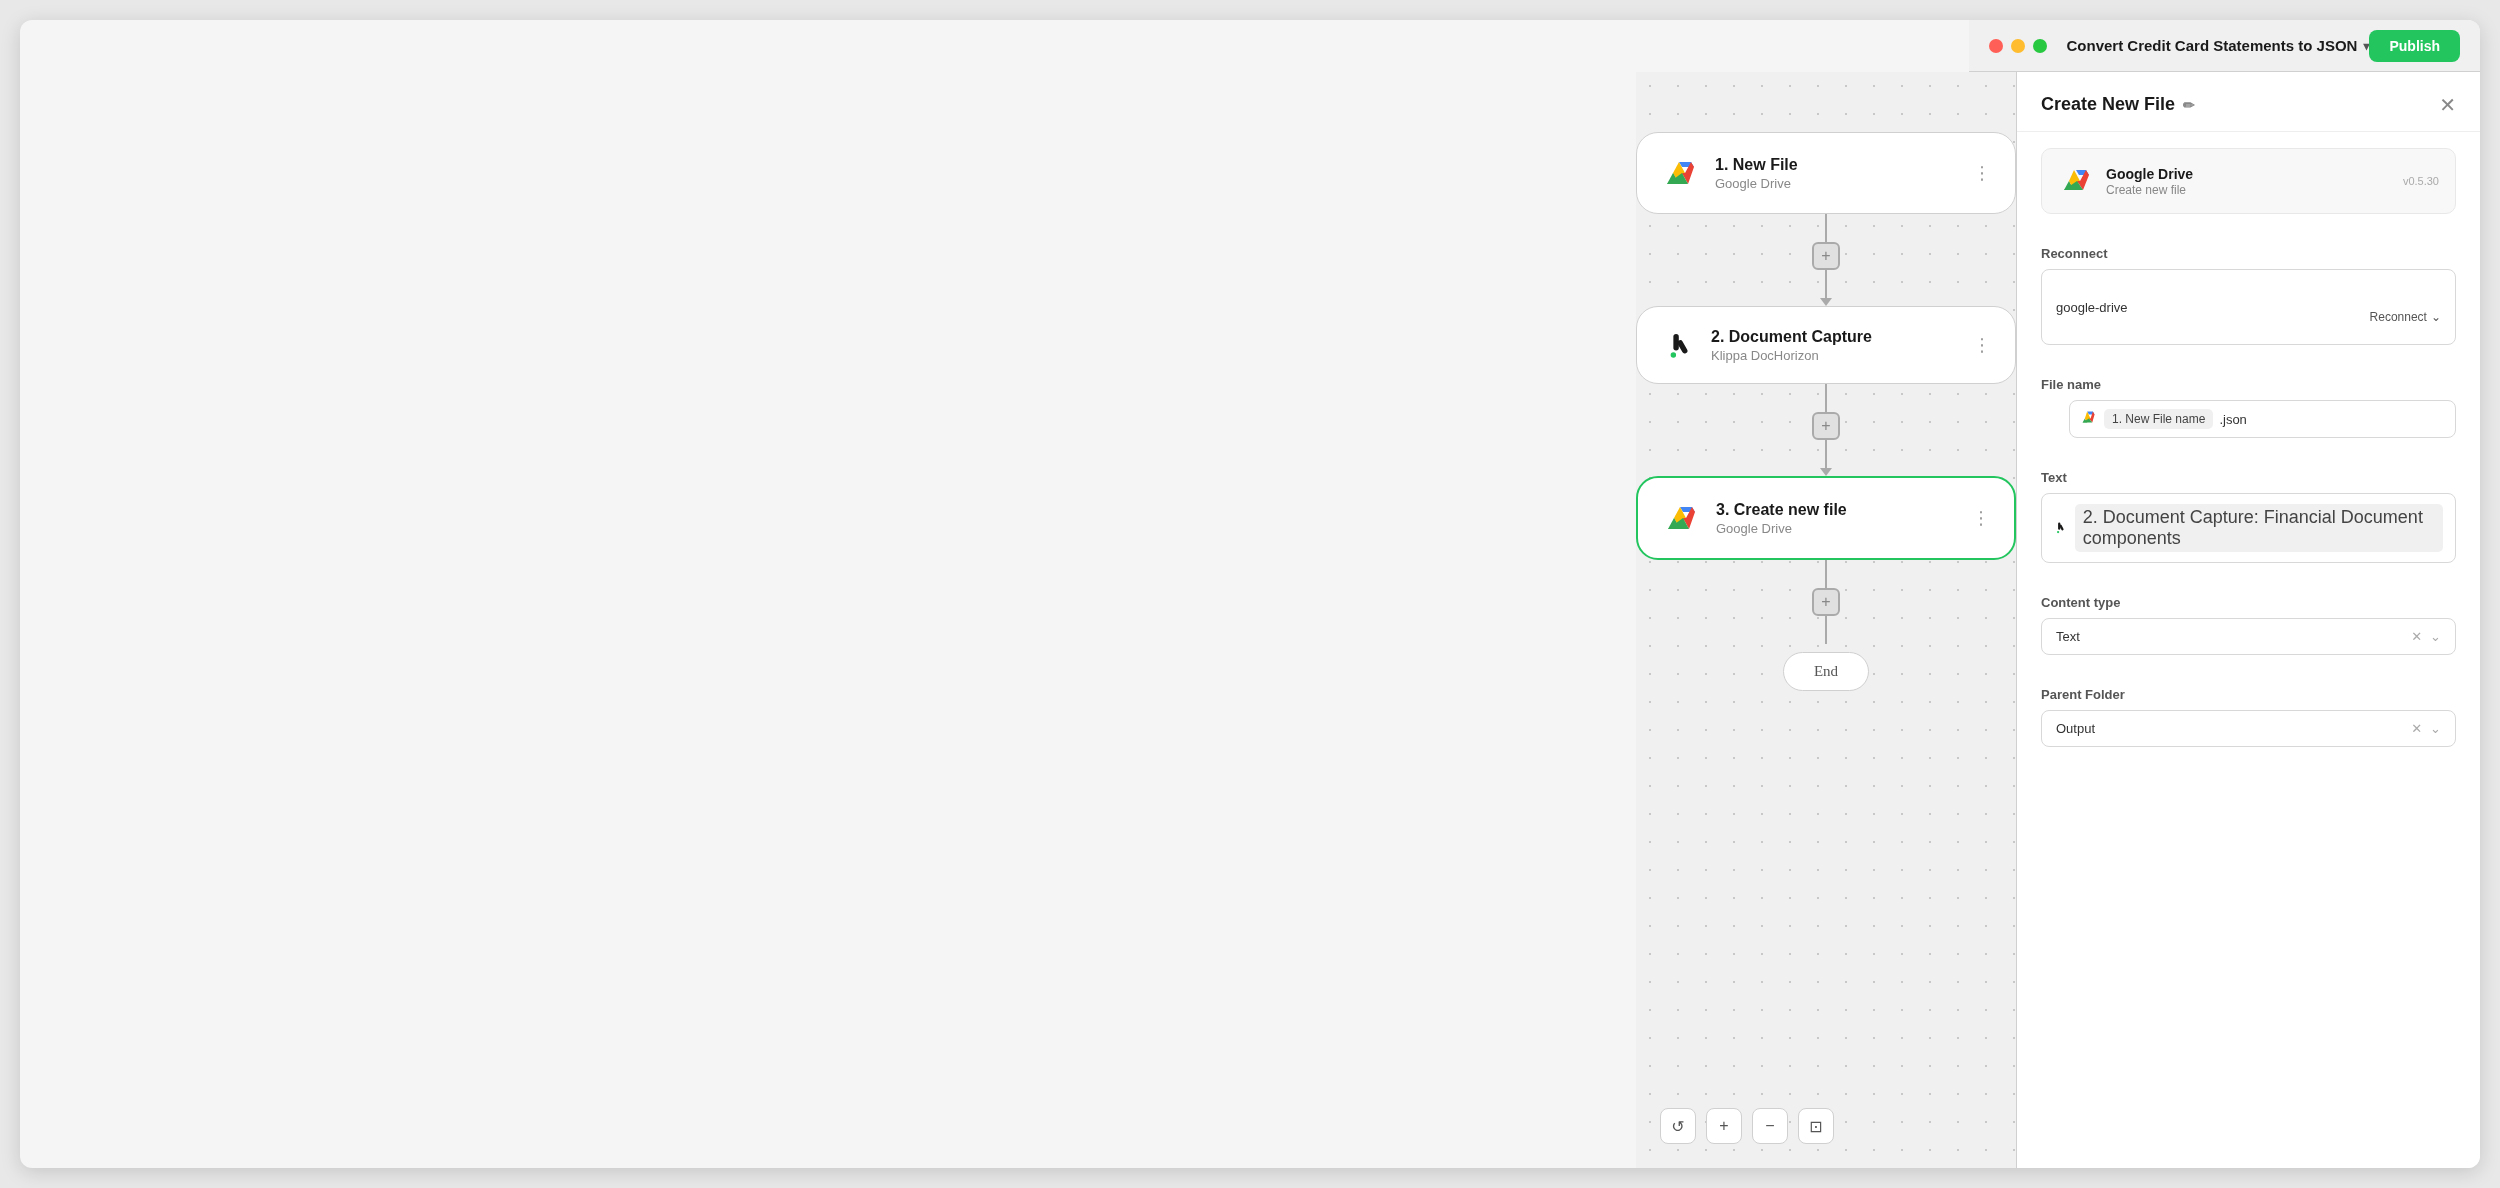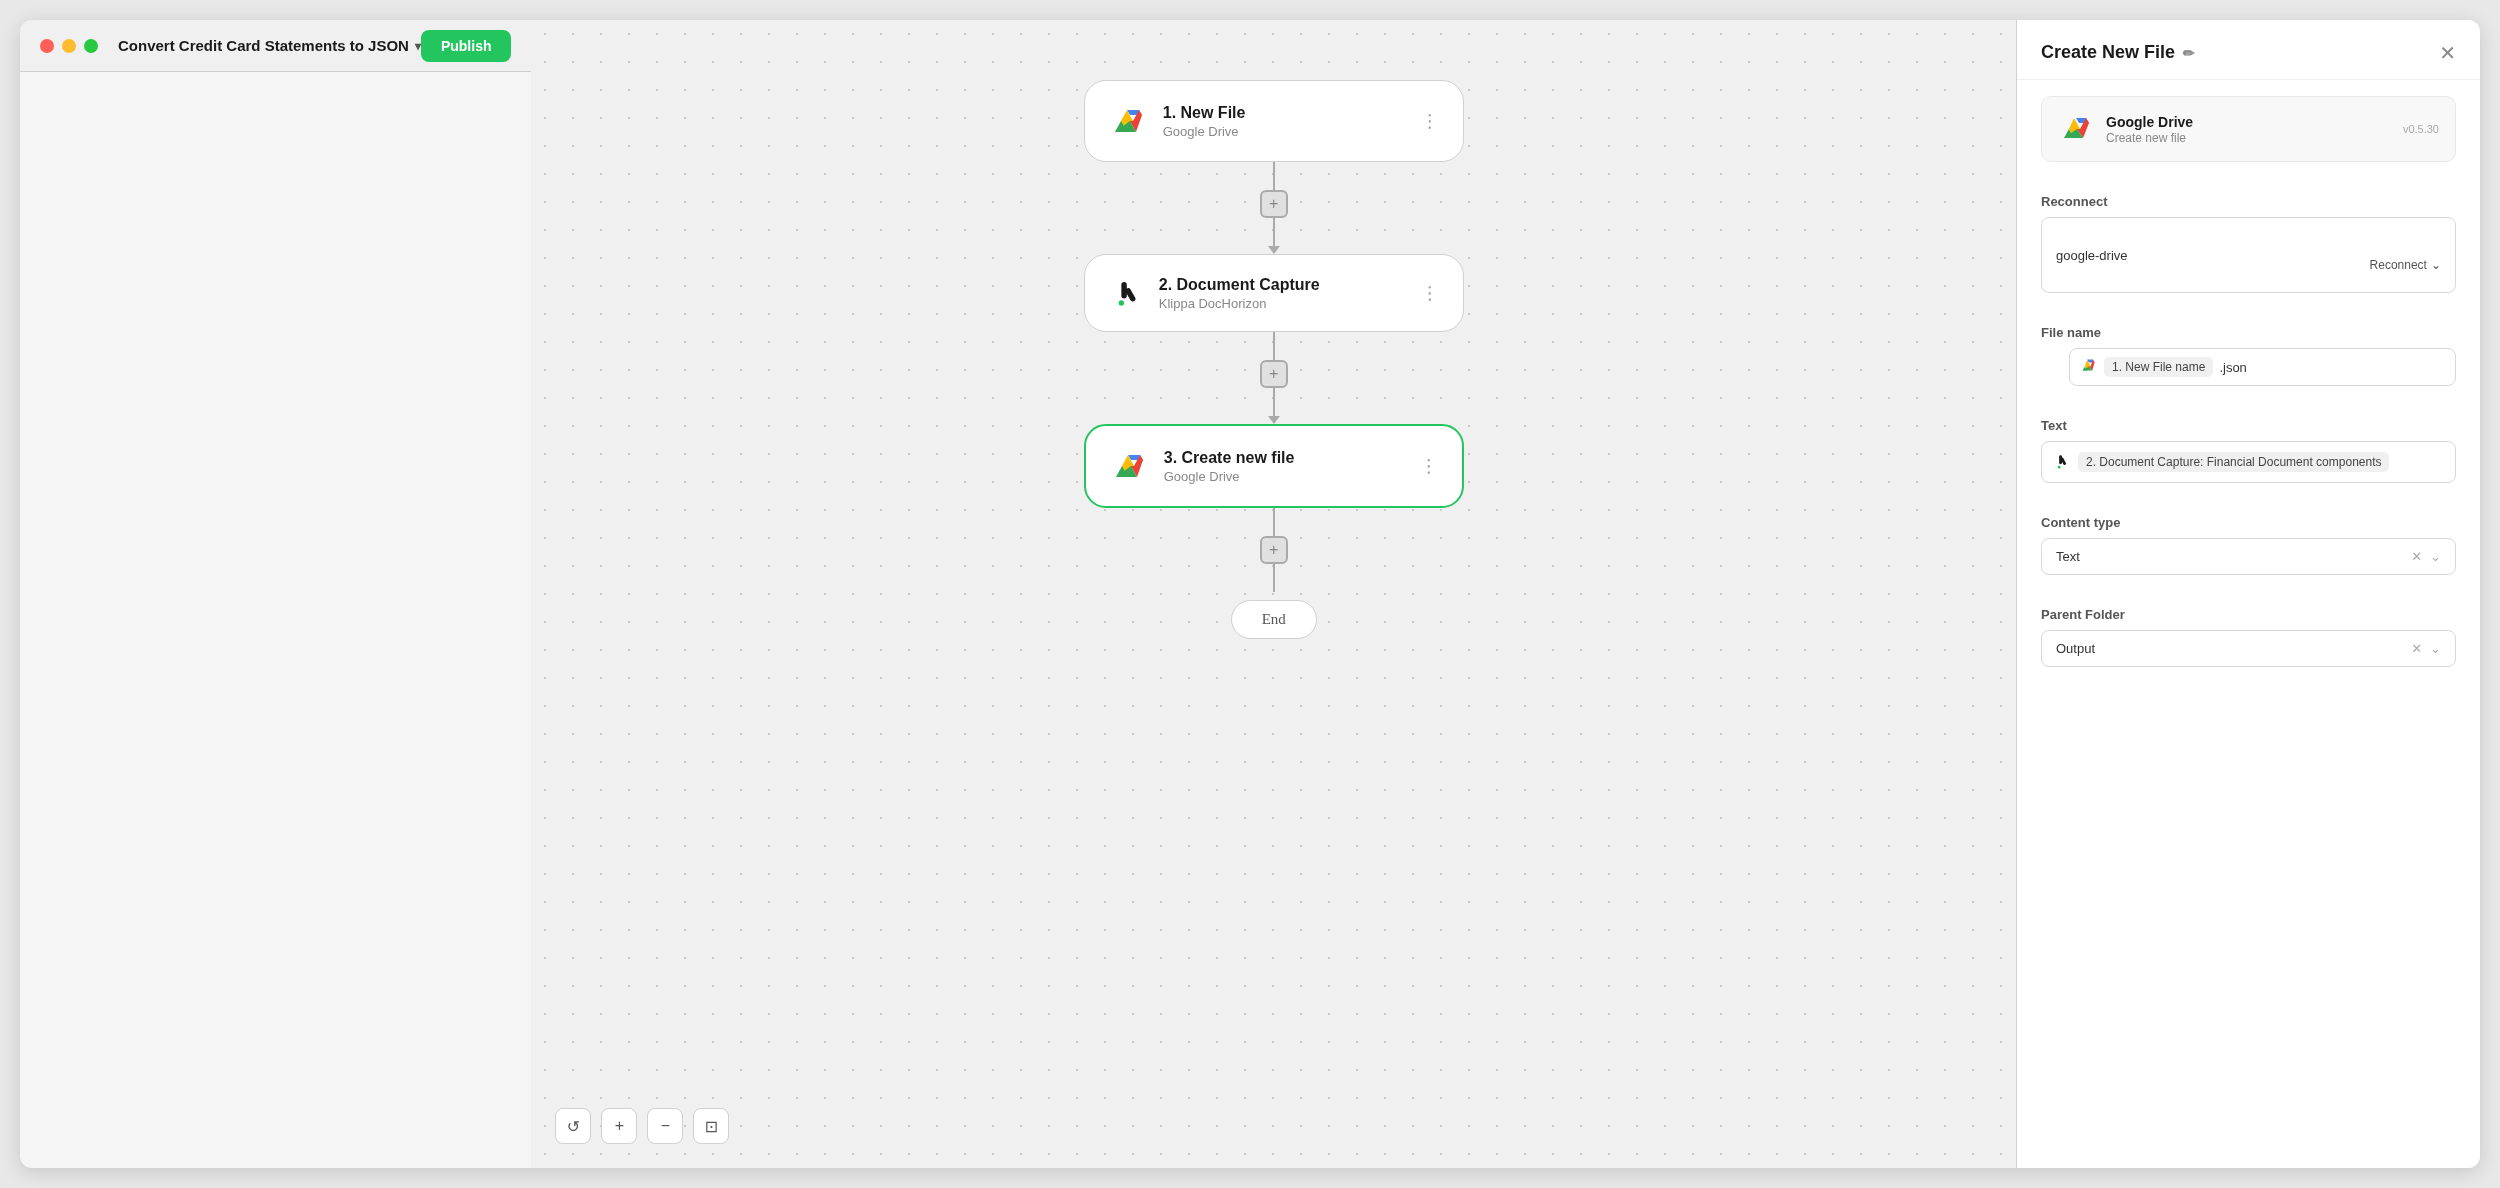--- a/index.html
+++ b/index.html
@@ -11,22 +11,23 @@
       overflow: hidden;
     }
     .window {
       background: #f5f5f5;
       border-radius: 12px;
       width: 2460px;
       height: 1148px;
       margin: 20px;
       box-shadow: 0 4px 20px rgba(0,0,0,0.15);
       display: flex;
-      flex-direction: row;
+      flex-direction: column;
       overflow: hidden;
+      align-items: flex-end;
     }
     .title-bar {
       background: #f0f0f0;
       border-bottom: 1px solid #d0d0d0;
       height: 52px;
       display: flex;
       align-items: center;
       padding: 0 20px;
       flex-shrink: 0;
     }
@@ -329,21 +330,21 @@
       gap: 8px;
       border: 1px solid #d8d8d8;
       border-radius: 8px;
       padding: 10px 12px;
       background: white;
     }
     .text-tag {
       background: #f0f0f0;
       border-radius: 5px;
       padding: 3px 8px;
-      font-size: 12px;
+      font-size: 18px;
       color: #444;
       display: flex;
       align-items: center;
       gap: 4px;
     }
     .select-field {
       width: 100%;
       border: 1px solid #d8d8d8;
       border-radius: 8px;
       padding: 10px 14px;

